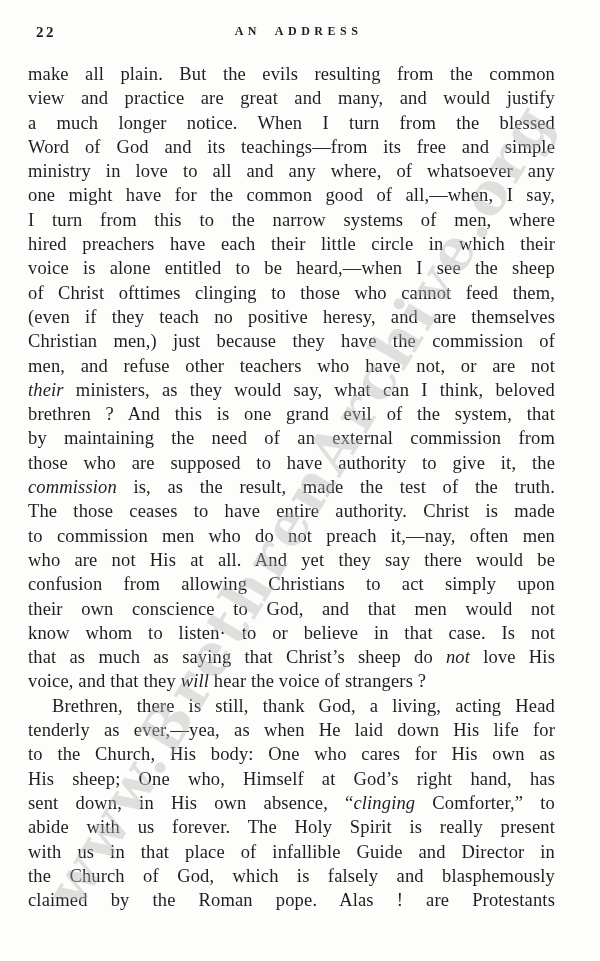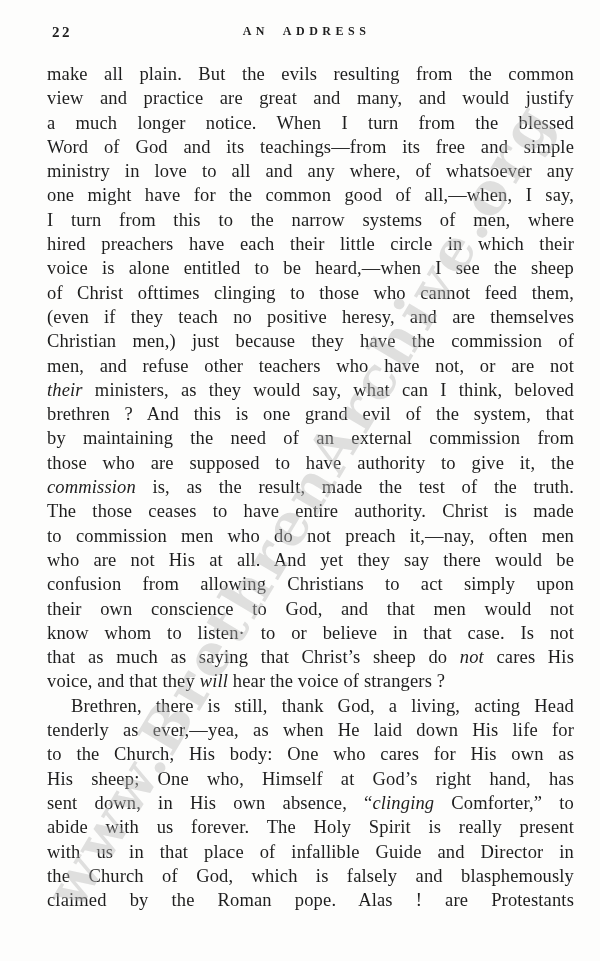--- a/index.html
+++ b/index.html
@@ -12,21 +12,21 @@
     width: 600px;
     height: 961px;
     background: #fdfdfc;
     overflow: hidden;
     font-family: "Liberation Serif", "DejaVu Serif", serif;
     color: #1e1e1e;
   }
   .header {
     position: absolute;
     top: 24px;
-    left: 48px;
+    left: 32px;
     right: 35px;
     height: 20px;
   }
   .page-number {
     position: absolute;
     left: 4px;
     top: 0;
     font-size: 15px;
     font-weight: 700;
     letter-spacing: 2.5px;
@@ -38,21 +38,21 @@
     top: 0;
     text-align: center;
     font-size: 12px;
     font-weight: 600;
     letter-spacing: 4.5px;
     word-spacing: 7px;
   }
   .body {
     position: absolute;
     top: 62px;
-    left: 47px;
+    left: 28px;
     width: 527px;
     font-family: Liberation Serif, serif;
   }
   .line {
     font-size: 18.5px;
     line-height: 24.3px;
     letter-spacing: 0.15px;
     text-align: justify;
     text-align-last: justify;
     white-space: normal;
@@ -112,21 +112,21 @@
       <div class="line"><span>brethren ?  And this is one grand evil of the system, that</span></div>
       <div class="line"><span>by maintaining the need of an external commission from</span></div>
       <div class="line"><span>those who are supposed to have authority to give it, the</span></div>
       <div class="line"><em>commission</em><span> is, as the result, made the test of the truth.</span></div>
       <div class="line"><span>The those ceases to have entire authority.  Christ is made</span></div>
       <div class="line"><span>to commission men who do not preach it,—nay, often men</span></div>
       <div class="line"><span>who are not His at all.  And yet they say there would be</span></div>
       <div class="line"><span>confusion from allowing Christians to act simply upon</span></div>
       <div class="line"><span>their own conscience to God, and that men would not</span></div>
       <div class="line"><span>know whom to listen· to or believe in that case.  Is not</span></div>
-      <div class="line"><span>that as much as saying that Christ’s sheep do </span><em>not</em><span> cares His</span></div>
+      <div class="line"><span>that as much as saying that Christ’s sheep do </span><em>not</em><span> love His</span></div>
       <div class="line no-just"><span>voice, and that they </span><em>will</em><span> hear the voice of strangers ?</span></div>
       <div class="line indent"><span>Brethren, there is still, thank God, a living, acting Head</span></div>
       <div class="line"><span>tenderly as ever,—yea, as when He laid down His life for</span></div>
       <div class="line"><span>to the Church, His body: One who cares for His own as</span></div>
       <div class="line"><span>His sheep; One who, Himself at God’s right hand, has</span></div>
       <div class="line"><span>sent down, in His own absence, “</span><em>clinging</em><span> Comforter,” to</span></div>
       <div class="line"><span>abide with us forever.  The Holy Spirit is really present</span></div>
       <div class="line"><span>with us in that place of infallible Guide and Director in</span></div>
       <div class="line"><span>the Church of God, which is falsely and blasphemously</span></div>
       <div class="line"><span>claimed by the Roman pope.  Alas !  are  Protestants</span></div>

